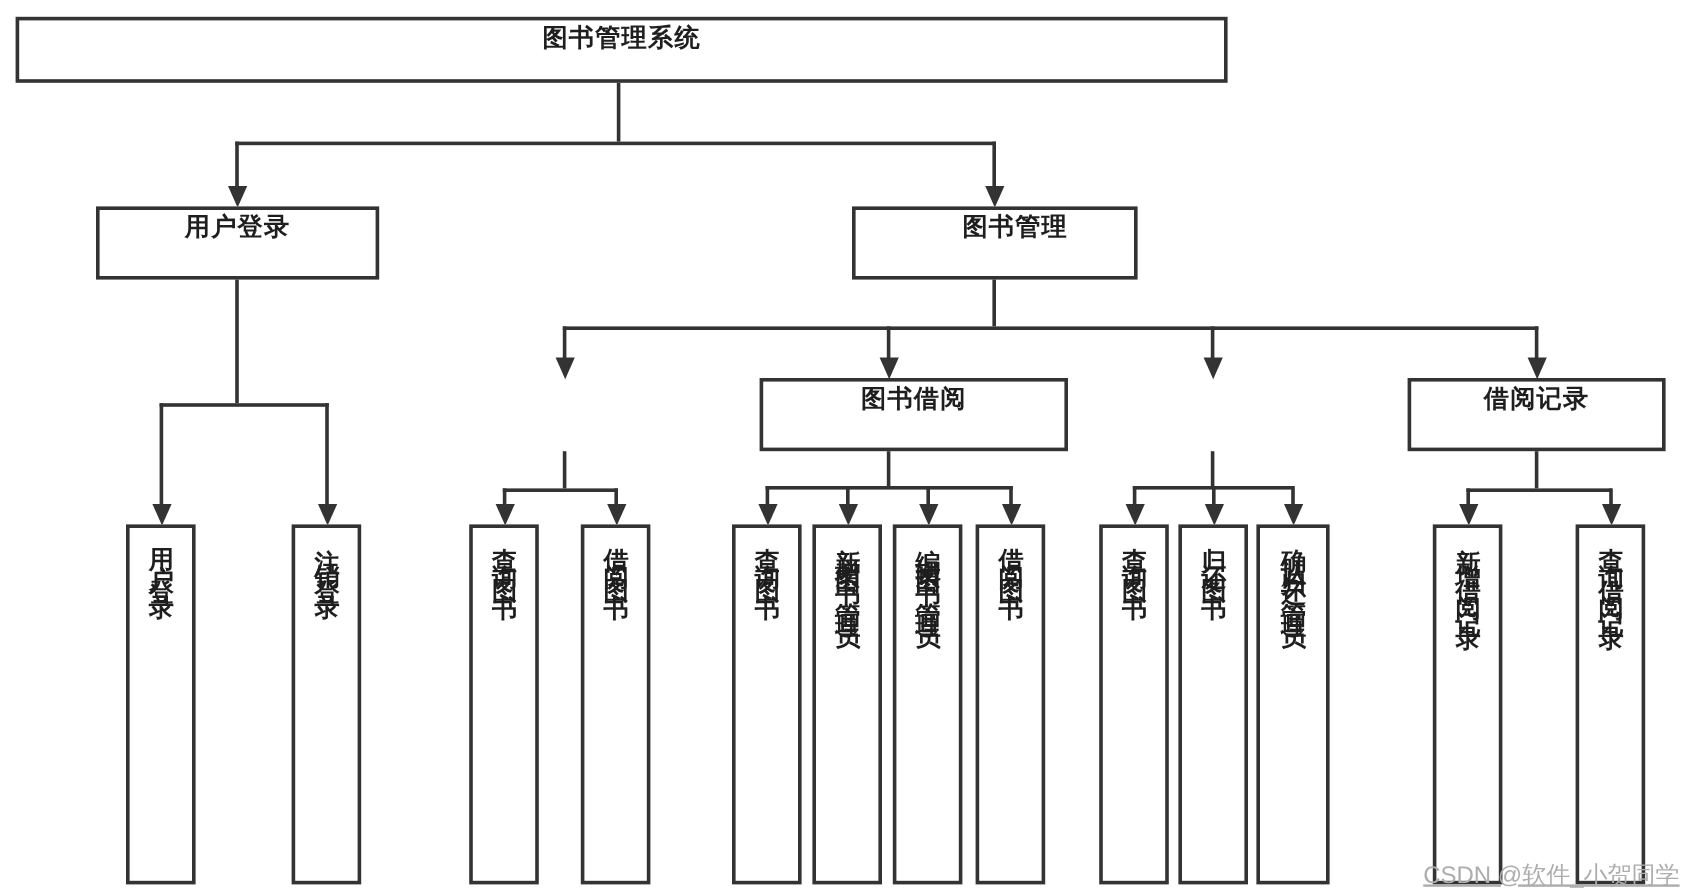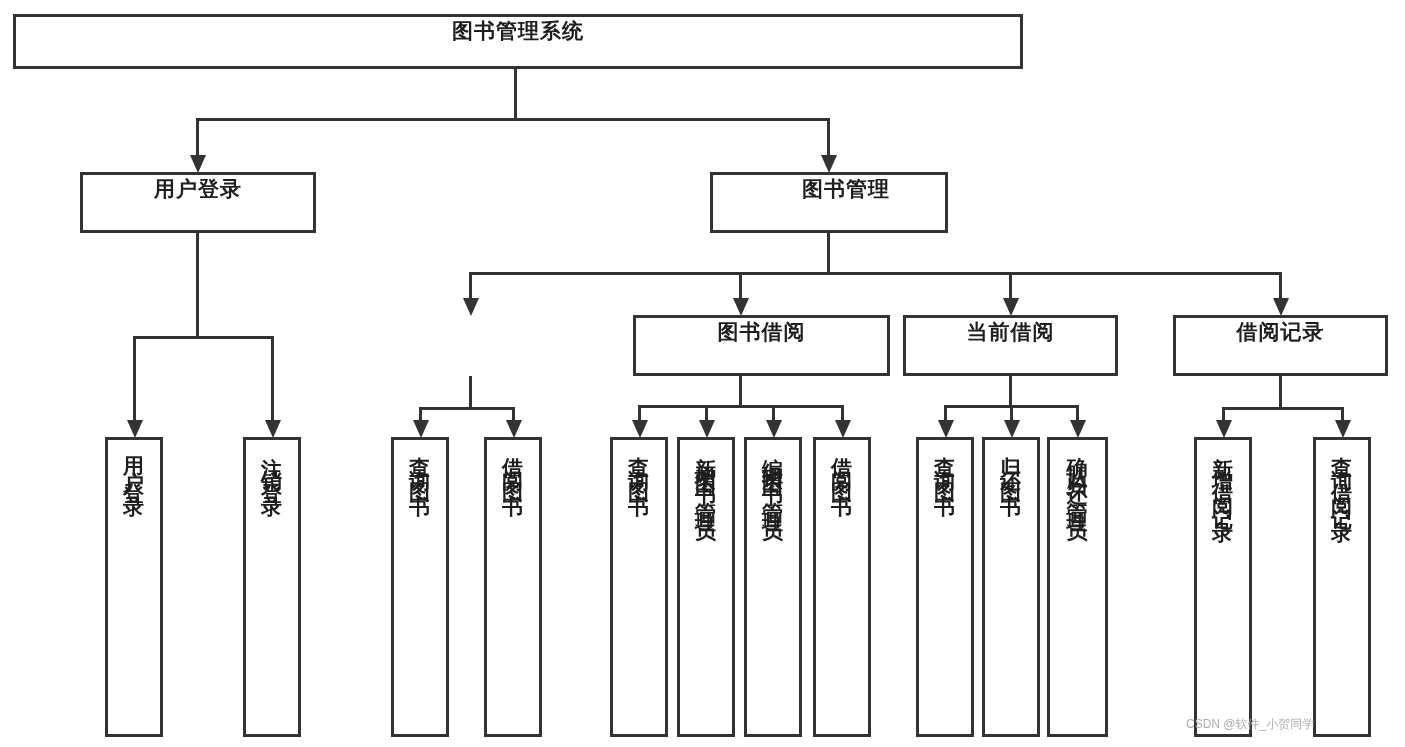--- a/index.html
+++ b/index.html
@@ -45,24 +45,25 @@
   .hline{position:absolute;height:3px;background:var(--line,#333333);}
   .arrow{
     position:absolute;
     width:0;height:0;
     border-left:8px solid transparent;
     border-right:8px solid transparent;
     border-top:18px solid var(--line,#333333);
   }
   .watermark{
     position:absolute;
-    font-size:12px;
+    font-size:20px;
     color:var(--wm,#adadad);
     white-space:nowrap;
     z-index:5;
+    text-decoration:underline;
   }
 </style>
 </head>
 <body>
 
 <div class="canvas" style="--line: #333333; --text: #1e1e1e; --wm: #adadad; --bg: #ffffff;">
 
   <div class="box" style="left:13px;top:14px;width:1010px;height:55px;">
     <span class="lbl">图书管理系统</span>
   </div>
@@ -94,23 +95,20 @@
   <div class="arrow" style="left:463px;top:298px;"></div>
   <div class="vline" style="left:739px;top:272px;height:29px;"></div>
   <div class="arrow" style="left:733px;top:298px;"></div>
   <div class="vline" style="left:1009px;top:272px;height:29px;"></div>
   <div class="arrow" style="left:1003px;top:298px;"></div>
   <div class="vline" style="left:1279px;top:272px;height:29px;"></div>
   <div class="arrow" style="left:1273px;top:298px;"></div>
 
   <div class="box" style="left:633px;top:315px;width:257px;height:61px;">
     <span class="lbl">图书借阅</span>
-  </div>
-  <div class="box" style="left:903px;top:315px;width:215px;height:61px;">
-    <span class="lbl">当前借阅</span>
   </div>
   <div class="box" style="left:1173px;top:315px;width:215px;height:61px;">
     <span class="lbl">借阅记录</span>
   </div>
 
   <div class="vline" style="left:469px;top:376px;height:31px;"></div>
   <div class="hline" style="left:419px;top:407px;width:96px;"></div>
   <div class="vline" style="left:419px;top:407px;height:16px;"></div>
   <div class="arrow" style="left:413px;top:420px;"></div>
   <div class="vline" style="left:512px;top:407px;height:16px;"></div>

